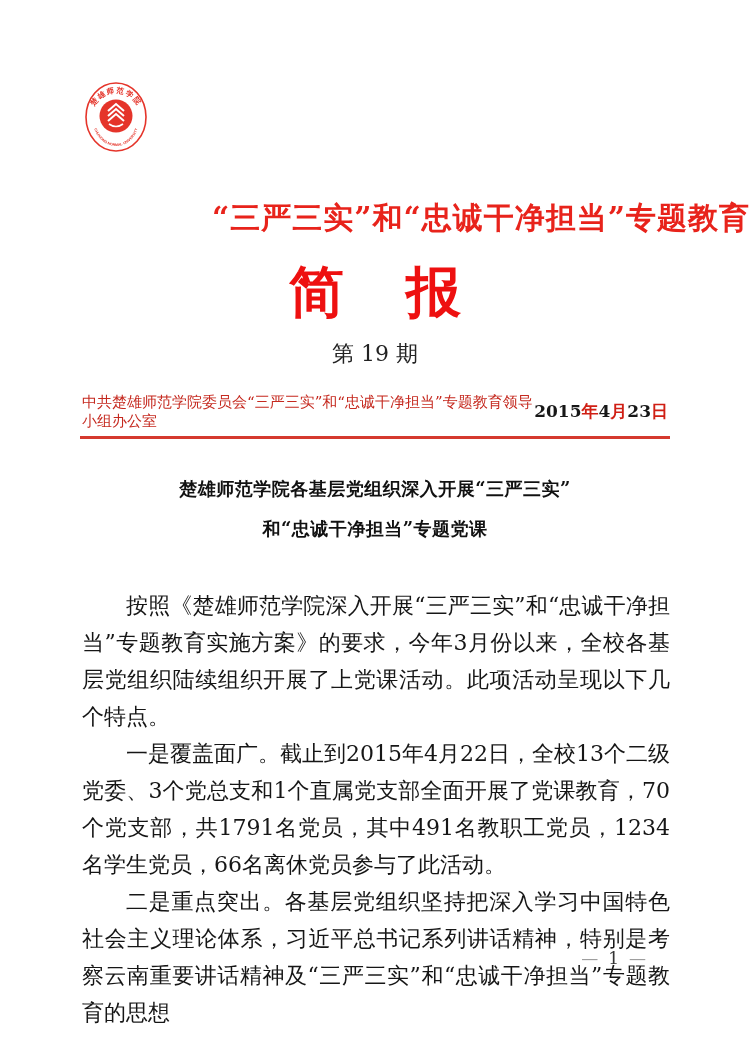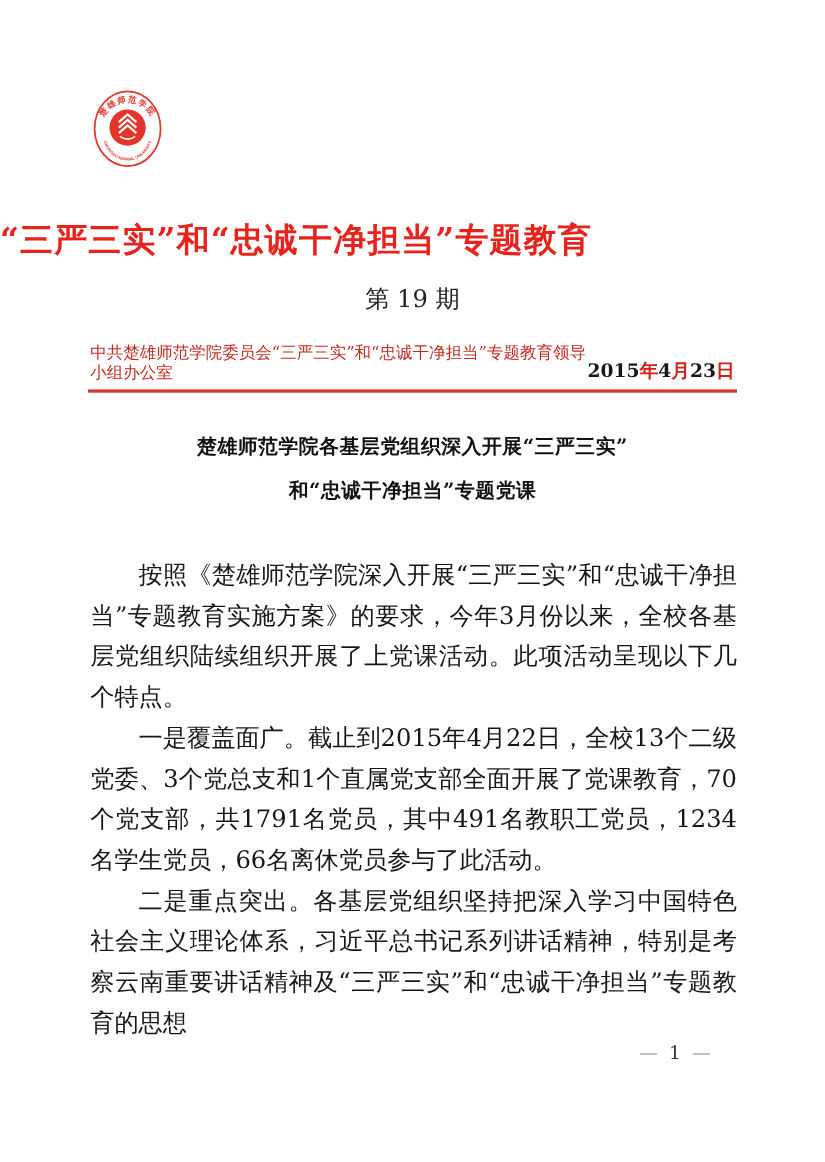--- a/index.html
+++ b/index.html
@@ -18,28 +18,28 @@
     font-family:"DejaVu Serif","Liberation Serif",serif;
   }
   
   .logo-row{margin:80px 0 0 84px;display:flex;align-items:flex-start;gap:11px;height:78px;}
   .seal-svg{width:64px;height:74px;flex:0 0 auto;}
   .logo-text{padding-top:4px;}
   .logo-cn{font-size:31px;font-weight:bold;color:var(--logo-red);letter-spacing:2px;line-height:1.1;}
   .logo-en{font-size:12.5px;font-weight:bold;color:var(--logo-red);letter-spacing:0.3px;margin-top:2px;
            font-family:"Liberation Sans","DejaVu Sans",sans-serif;}
   .program-title{
-    margin-top:40px;text-align:left;font-size:30px;font-weight:bold;
+    margin-top:40px;text-align:right;font-size:30px;font-weight:bold;
     color:var(--title-red);letter-spacing:1px;
   }
   .bulletin-title{margin-top:24px;text-align:center;color:var(--bulletin-red);
     font-size:55px;font-weight:bold;line-height:1.05;}
   .bulletin-gap{display:inline-block;width:62px;}
   .issue-no{margin-top:18px;text-align:center;font-size:22px;color:#222;}
-  .issuer-row{margin:24px 82px 0 82px;display:flex;justify-content:space-between;align-items:flex-end;}
+  .issuer-row{margin:24px 82px 0 82px;display:flex;justify-content:space-between;align-items:center;}
   .issuer{font-size:15px;color:var(--issuer-red);}
   .date{font-size:17px;font-weight:bold;white-space:nowrap;}
   .date .num{color:#171717;margin-top:26px;}
   .date .unit{color:var(--date-unit-red);}
   .red-rule{margin:5px 80px 0 80px;height:3px;background:var(--rule-red);}
   
   .article-heading{margin-top:30px;text-align:center;font-size:18px;font-weight:bold;
     color:#111;line-height:40px;letter-spacing:0.5px;}
   .body-text{margin:38px 80px 0 82px;}
   .body-text p{margin:0;text-indent:2em;text-align:justify;font-size:22px;
@@ -70,20 +70,23 @@
       <path d="M24,41 L32,34 L40,41" fill="none" stroke="#ffffff" stroke-width="2"></path>
       <path d="M25,44 Q32,49 39,44" fill="none" stroke="#ffffff" stroke-width="1.6"></path>
       <text font-size="3.6" font-weight="bold" fill="#e5342a" font-family="'Liberation Sans',sans-serif">
         <textPath href="#sealBotArc" startOffset="50%" text-anchor="middle">CHUXIONG NORMAL UNIVERSITY</textPath>
       </text>
     </svg>
   </div>
 
   <div class="program-title">“三严三实”和“忠诚干净担当”专题教育</div>
 
+  <div class="bulletin-title">
+    <span>简</span><span class="bulletin-gap"></span><span>报</span>
+  </div>
 
   <div class="issue-no">第 19 期</div>
 
   <div class="issuer-row">
     <span class="issuer">中共楚雄师范学院委员会“三严三实”和“忠诚干净担当”专题教育领导小组办公室</span>
     <span class="date"><span class="num">2015</span><span class="unit">年</span><span class="num">4</span><span class="unit">月</span><span class="num">23</span><span class="unit">日</span></span>
   </div>
 
   <div class="red-rule"></div>
 

